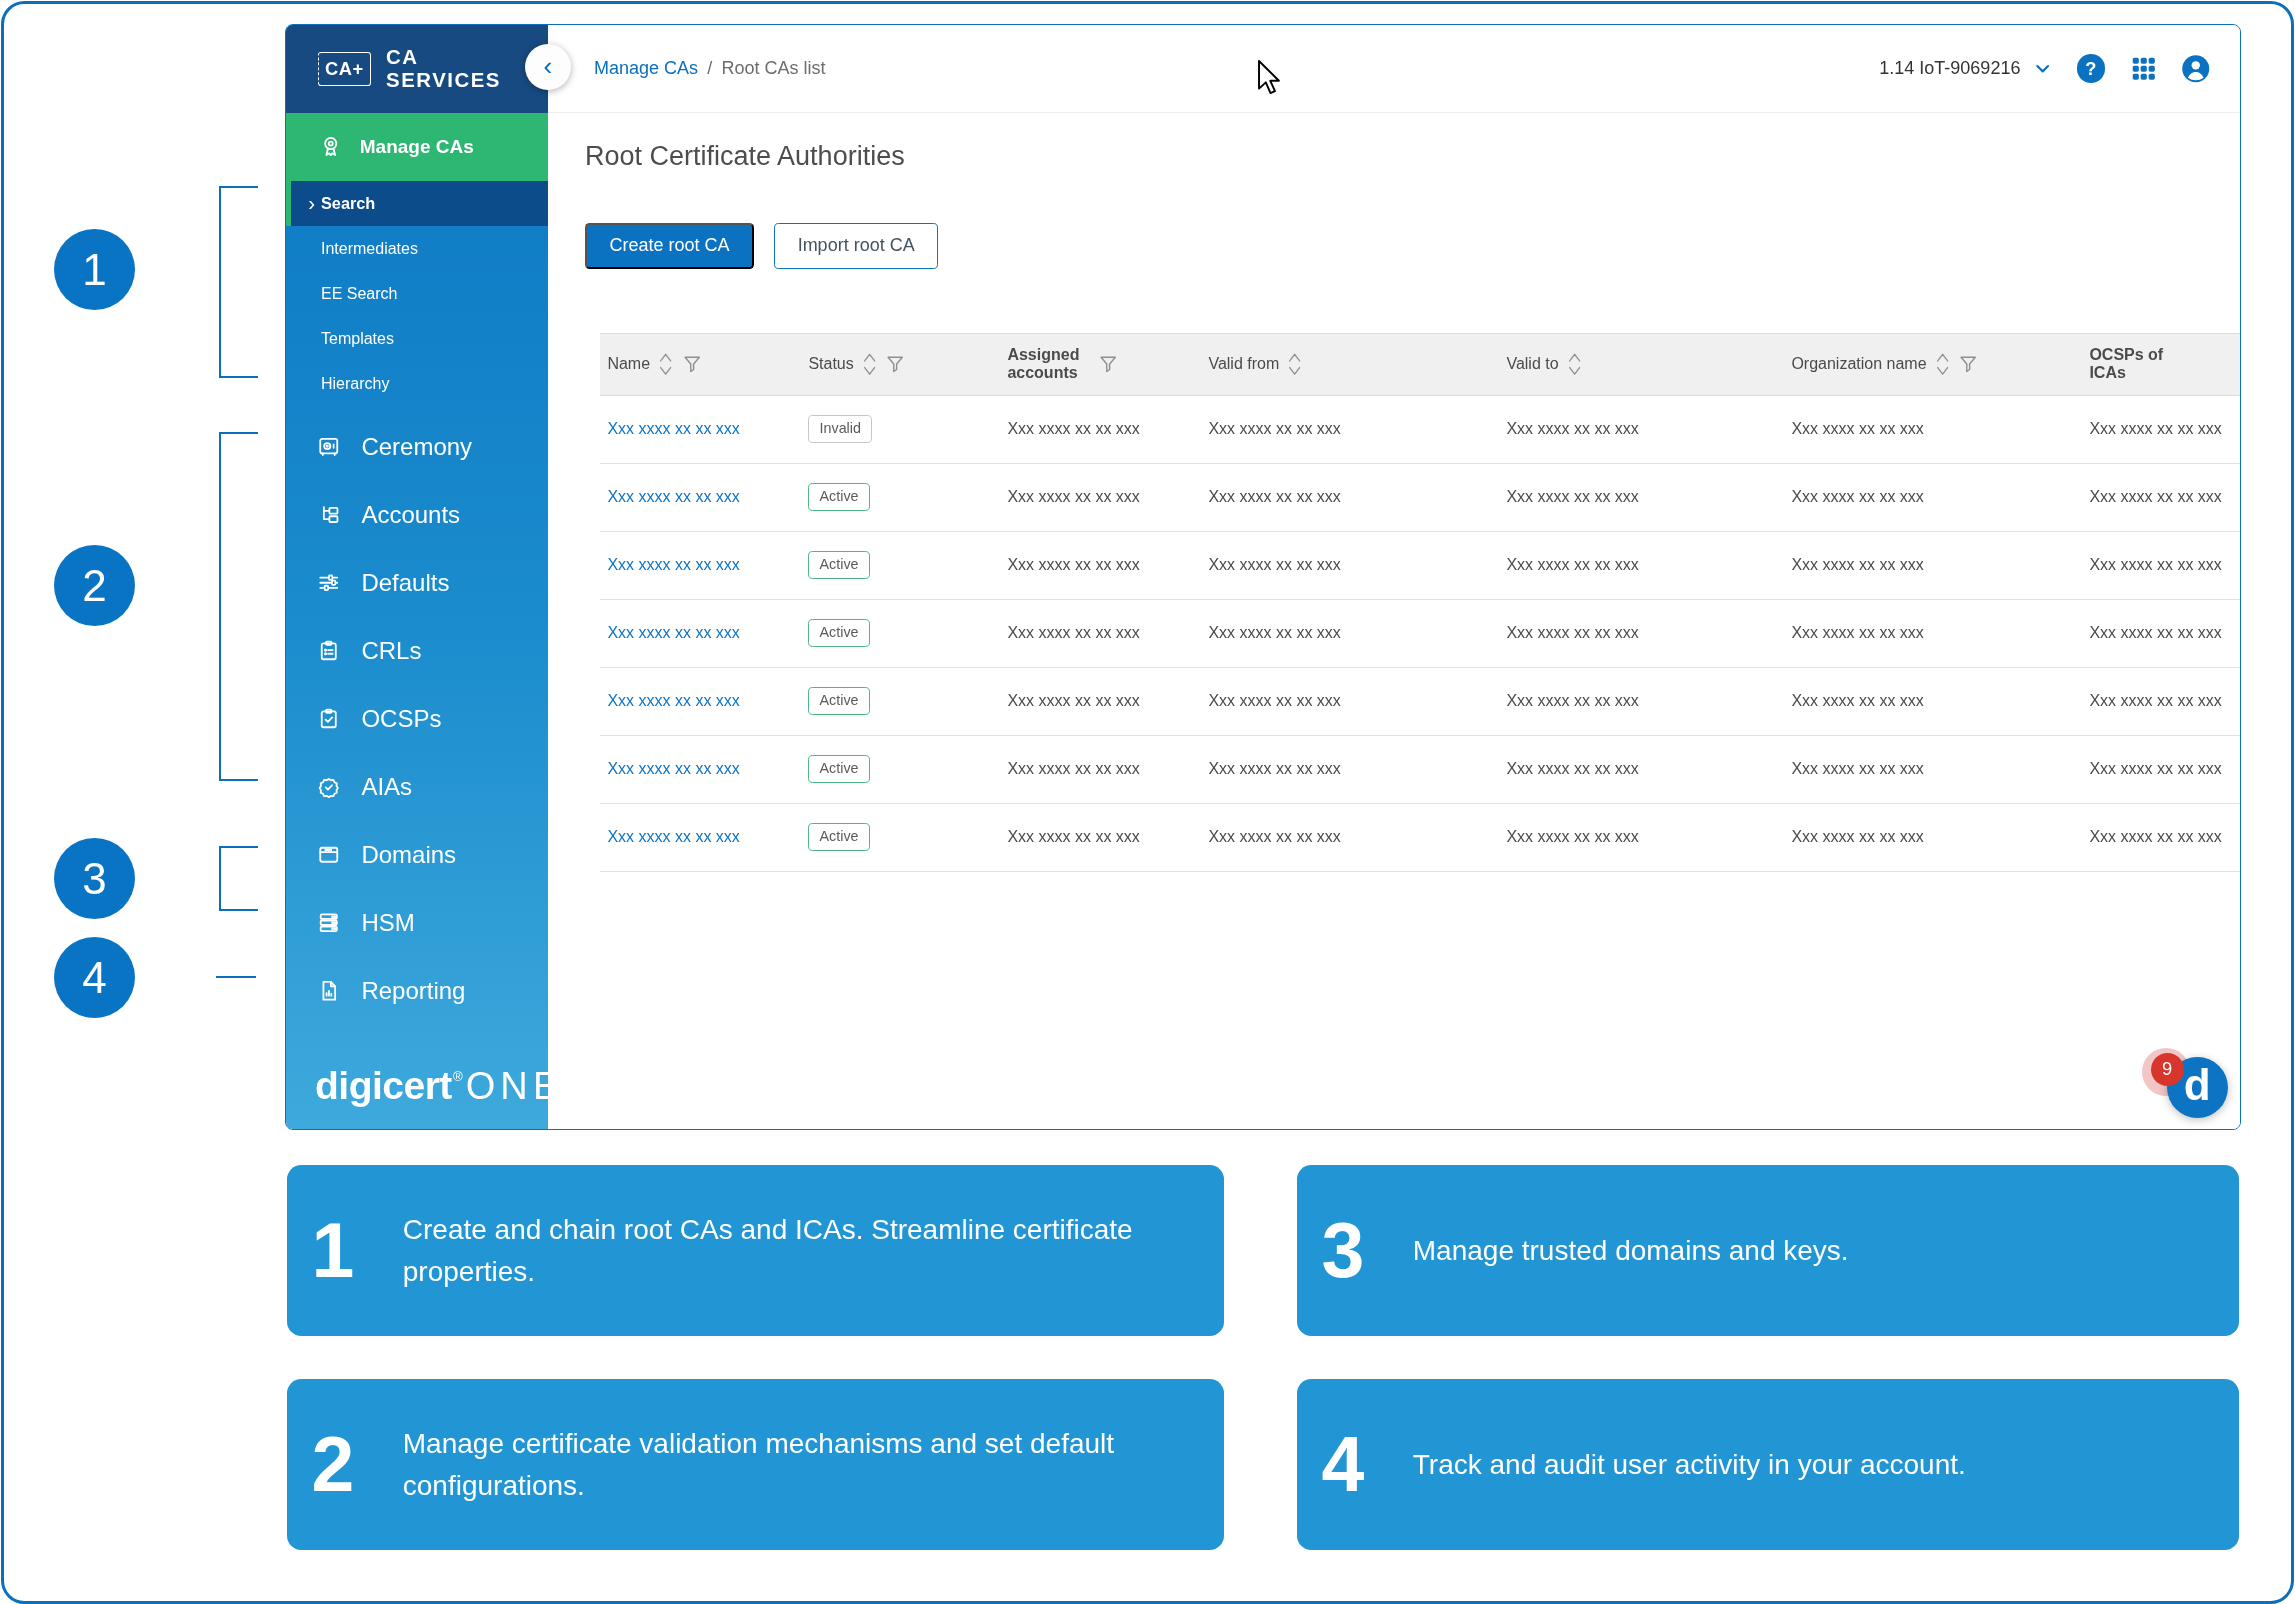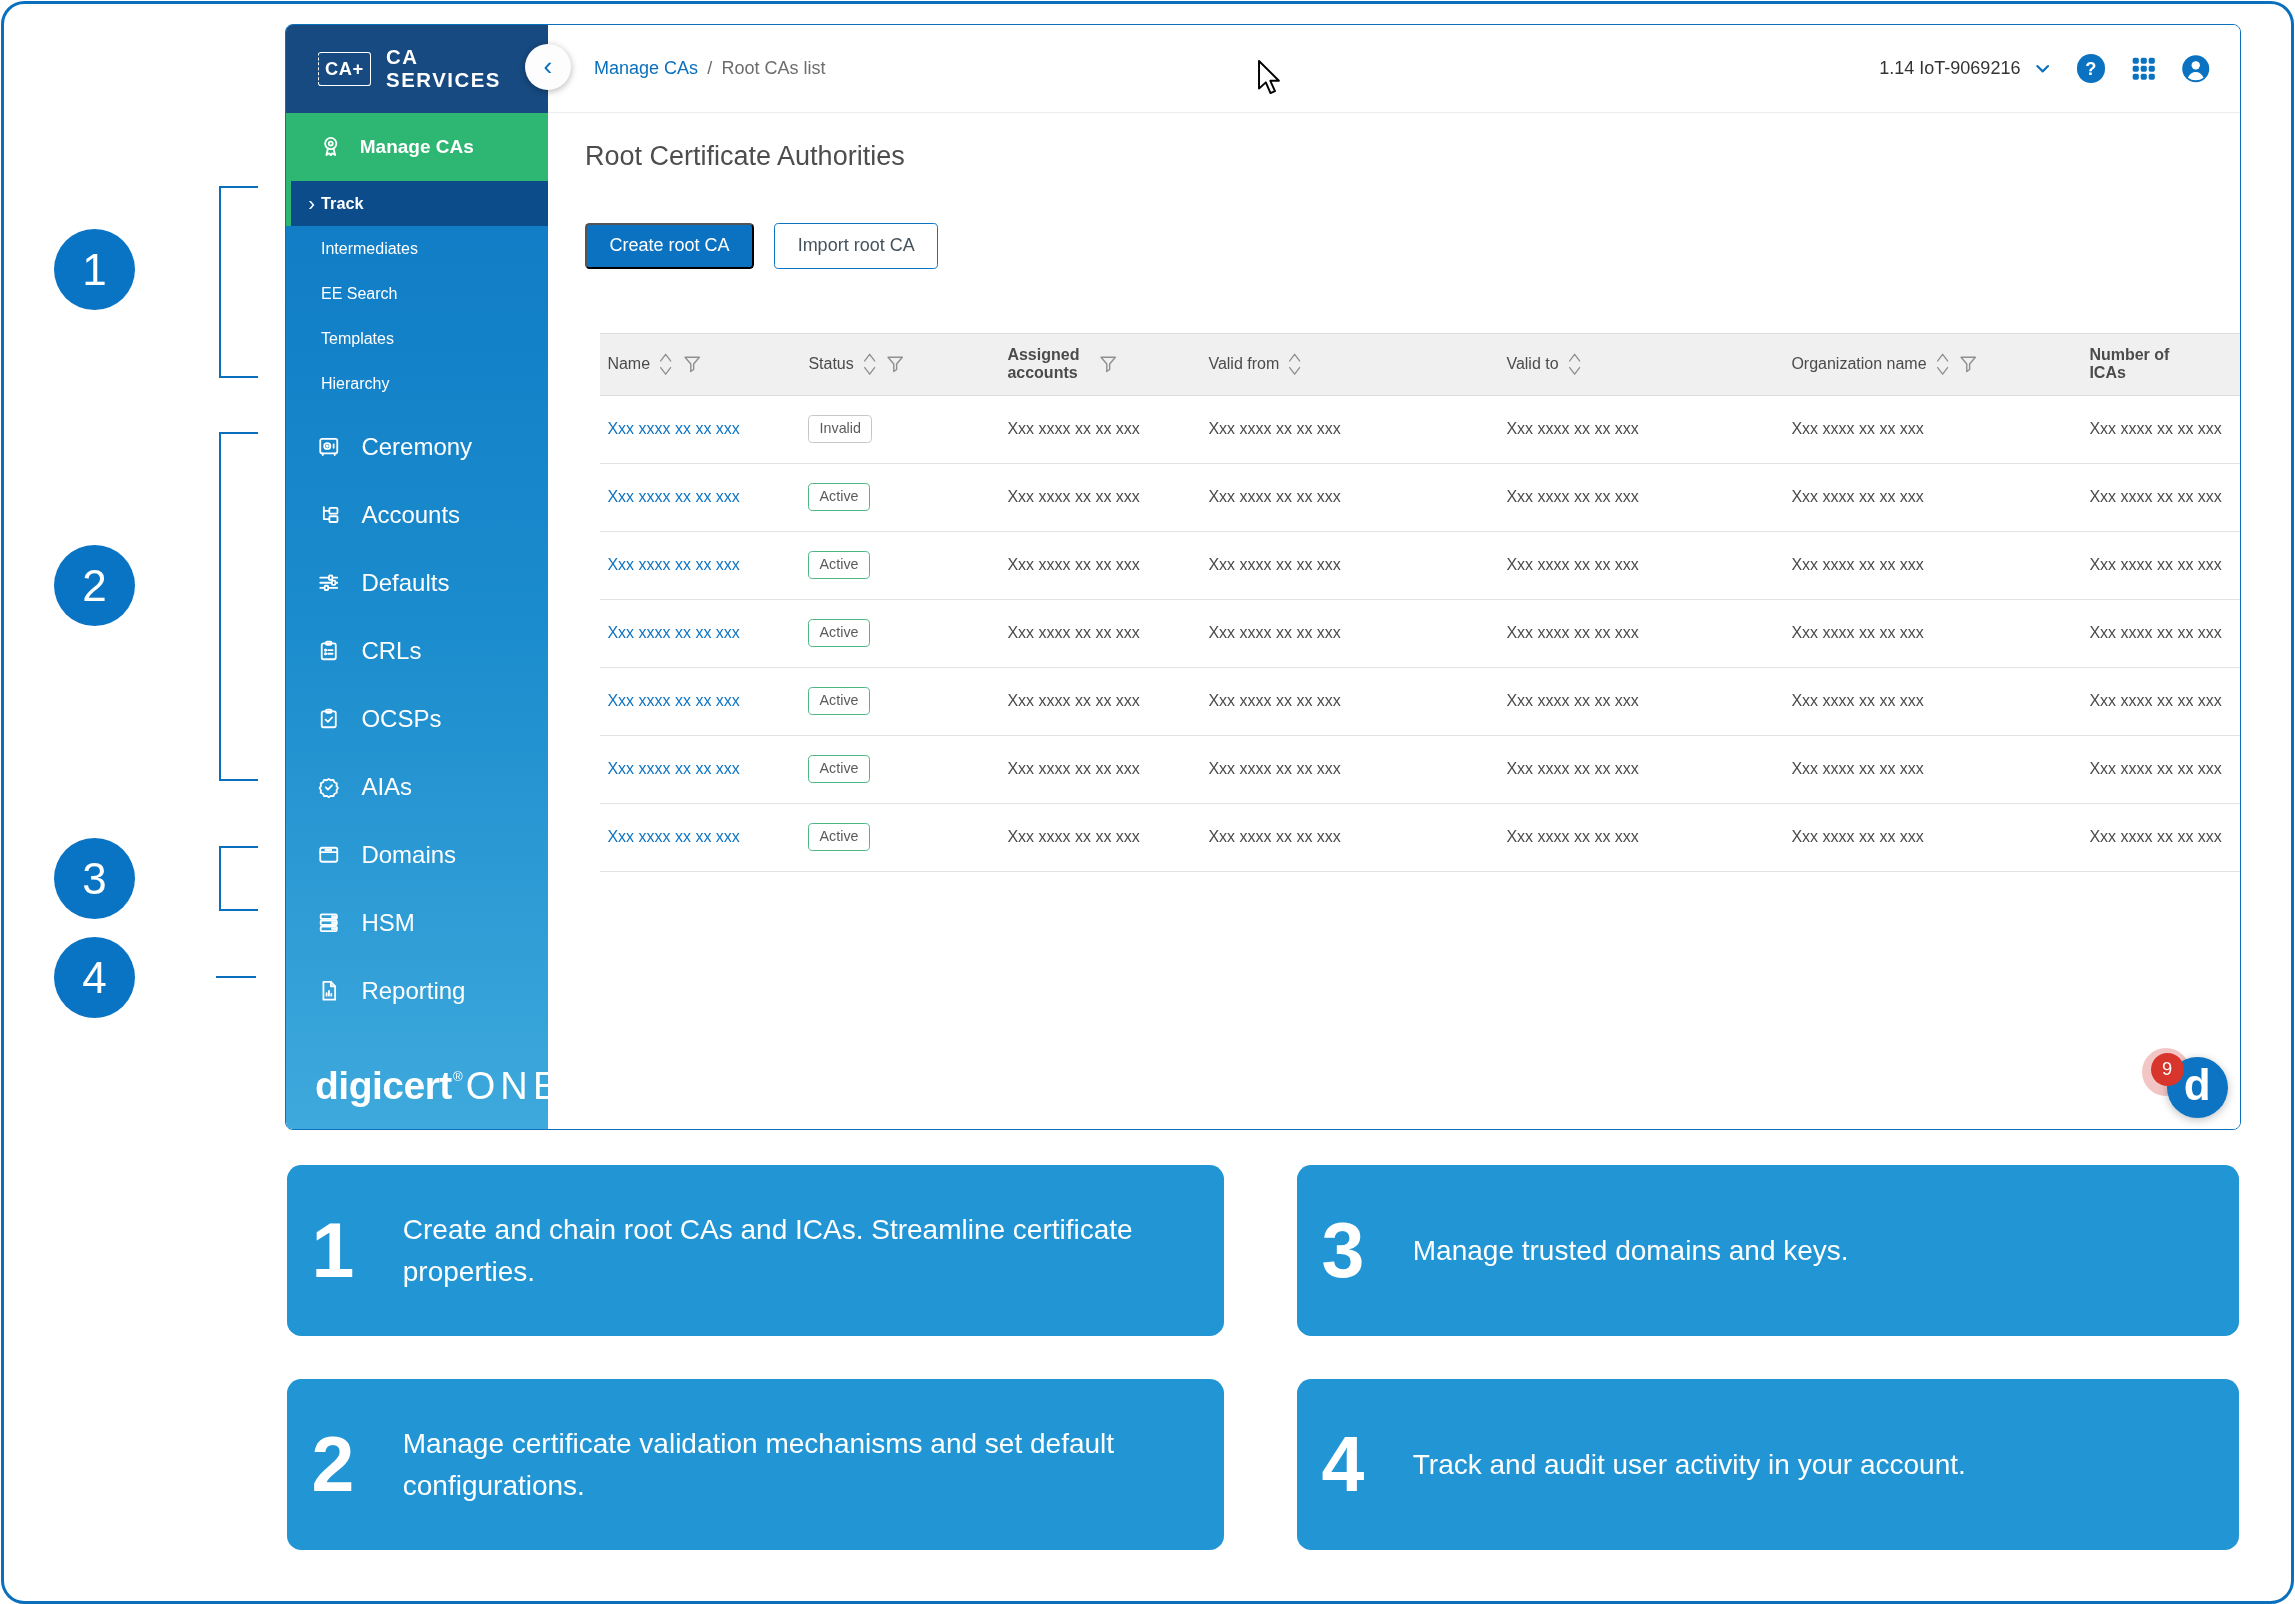--- a/index.html
+++ b/index.html
@@ -136,21 +136,21 @@
               <path d="M9.4 13.4 L7.9 19.8 l2.7-1.6 L12 19.8"></path>
               <path d="M14.6 13.4 L16.1 19.8 l-2.7-1.6 L12 19.8"></path>
             </svg>
           </span>
         <span class="lbl">Manage CAs</span>
       </div>
 
       <nav id="submenu">
           <div class="subitem active">
             <span class="chev">›</span>
-            <span>Track</span>
+            <span>Search</span>
           </div>
           <div class="subitem">
             <span>Intermediates</span>
           </div>
           <div class="subitem">
             <span>EE Search</span>
           </div>
           <div class="subitem">
             <span>Templates</span>
           </div>
@@ -386,21 +386,21 @@
                     <path d="M4 20 L10 28 L16 20"></path>
                   </svg>
                 </span>
                 <span class="filter-ic">
                   <svg viewBox="0 0 20 20" fill="none" stroke="#8f8f8f" stroke-width="1.4" stroke-linejoin="round">
                     <path d="M3 3.2h14l-5.6 6.6v5.4l-2.8 2V9.8z"></path>
                   </svg>
                 </span>
               </div>
               <div class="th col-6">
-                <span class="cap wrap">Number of ICAs</span>
+                <span class="cap wrap">OCSPs of ICAs</span>
               </div>
               <div class="th th-settings col-7"></div>
             </div>
           <div id="tbody">
               <div class="tr">
                 <div class="td col-0"><a href="#">Xxx xxxx xx xx xxx</a></div>
                 <div class="td col-1"><span class="badge">Invalid</span></div>
                 <div class="td col-2"><span>Xxx xxxx xx xx xxx</span></div>
                 <div class="td col-3"><span>Xxx xxxx xx xx xxx</span></div>
                 <div class="td col-4"><span>Xxx xxxx xx xx xxx</span></div>

